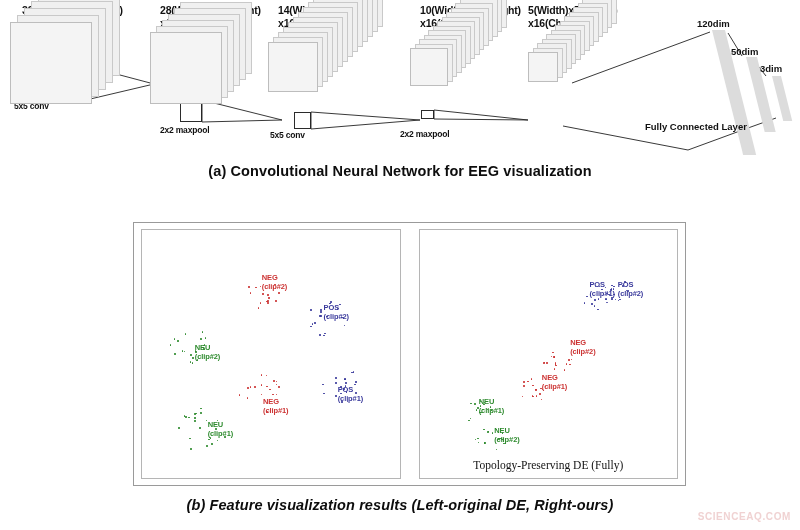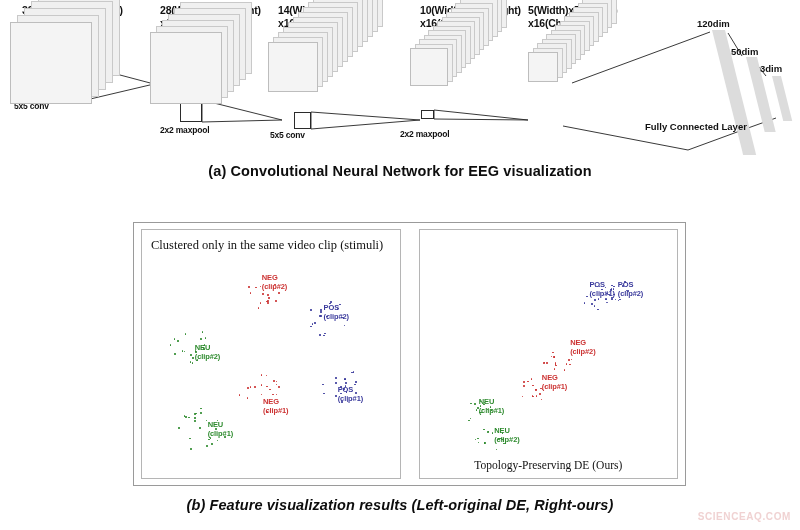--- a/index.html
+++ b/index.html
@@ -278,21 +278,20 @@
   <div class="fc-label" style="left:731px; top:46px;">50dim</div>
   <div class="fc-label" style="left:760px; top:63px;">3dim</div>
   <div class="fc-label" style="left:645px; top:88px;margin-top:33px;">Fully Connected Layer</div>
 </div>
 
 <div class="fig-caption" id="caption-a">(a) Convolutional Neural Network for EEG visualization</div>
 
 <div id="scatter-wrap">
 
   <div class="scatter-panel" id="panel-de">
-    <div class="panel-title">Clustered only in the same video clip (stimuli)</div>
     <div class="points">
         <div class="dot" style="left: 52.9333%; top: 25.0269%; background: rgb(204, 51, 51);"></div>
         <div class="dot" style="left: 45.7639%; top: 29.1672%; background: rgb(204, 51, 51);"></div>
         <div class="dot" style="left: 45.7106%; top: 22.4624%; background: rgb(204, 51, 51);"></div>
         <div class="dot" style="left: 41.1469%; top: 22.6628%; background: rgb(204, 51, 51);"></div>
         <div class="dot" style="left: 51.2615%; top: 21.7252%; background: rgb(204, 51, 51);"></div>
         <div class="dot" style="left: 48.2239%; top: 28.5559%; background: rgb(204, 51, 51);"></div>
         <div class="dot" style="left: 44.0167%; top: 22.8402%; background: rgb(204, 51, 51);"></div>
         <div class="dot" style="left: 48.5403%; top: 28.4274%; background: rgb(204, 51, 51);"></div>
         <div class="dot" style="left: 51.7203%; top: 28.3226%; background: rgb(204, 51, 51);"></div>
@@ -526,20 +525,20 @@
 (clip#2)</div>
         <div class="cluster-label" style="left: 58.5%; top: 43.5%; color: rgb(204, 51, 51);">NEG
 (clip#2)</div>
         <div class="cluster-label" style="left: 47.5%; top: 57.5%; color: rgb(204, 51, 51);">NEG
 (clip#1)</div>
         <div class="cluster-label" style="left: 23%; top: 67.5%; color: rgb(46, 139, 46);">NEU
 (clip#1)</div>
         <div class="cluster-label" style="left: 29%; top: 79%; color: rgb(46, 139, 46);">NEU
 (clip#2)</div>
       </div>
-    <div class="panel-footer">Topology-Preserving DE (Ours)</div>
+    <div class="panel-footer">Topology-Preserving DE (Fully)</div>
   </div>
 
 </div>
 
 <div class="fig-caption" id="caption-b">(b) Feature visualization results (Left-original DE, Right-ours)</div>
 
 <div id="watermark">SCIENCEAQ.COM</div>
 
 </body></html>

